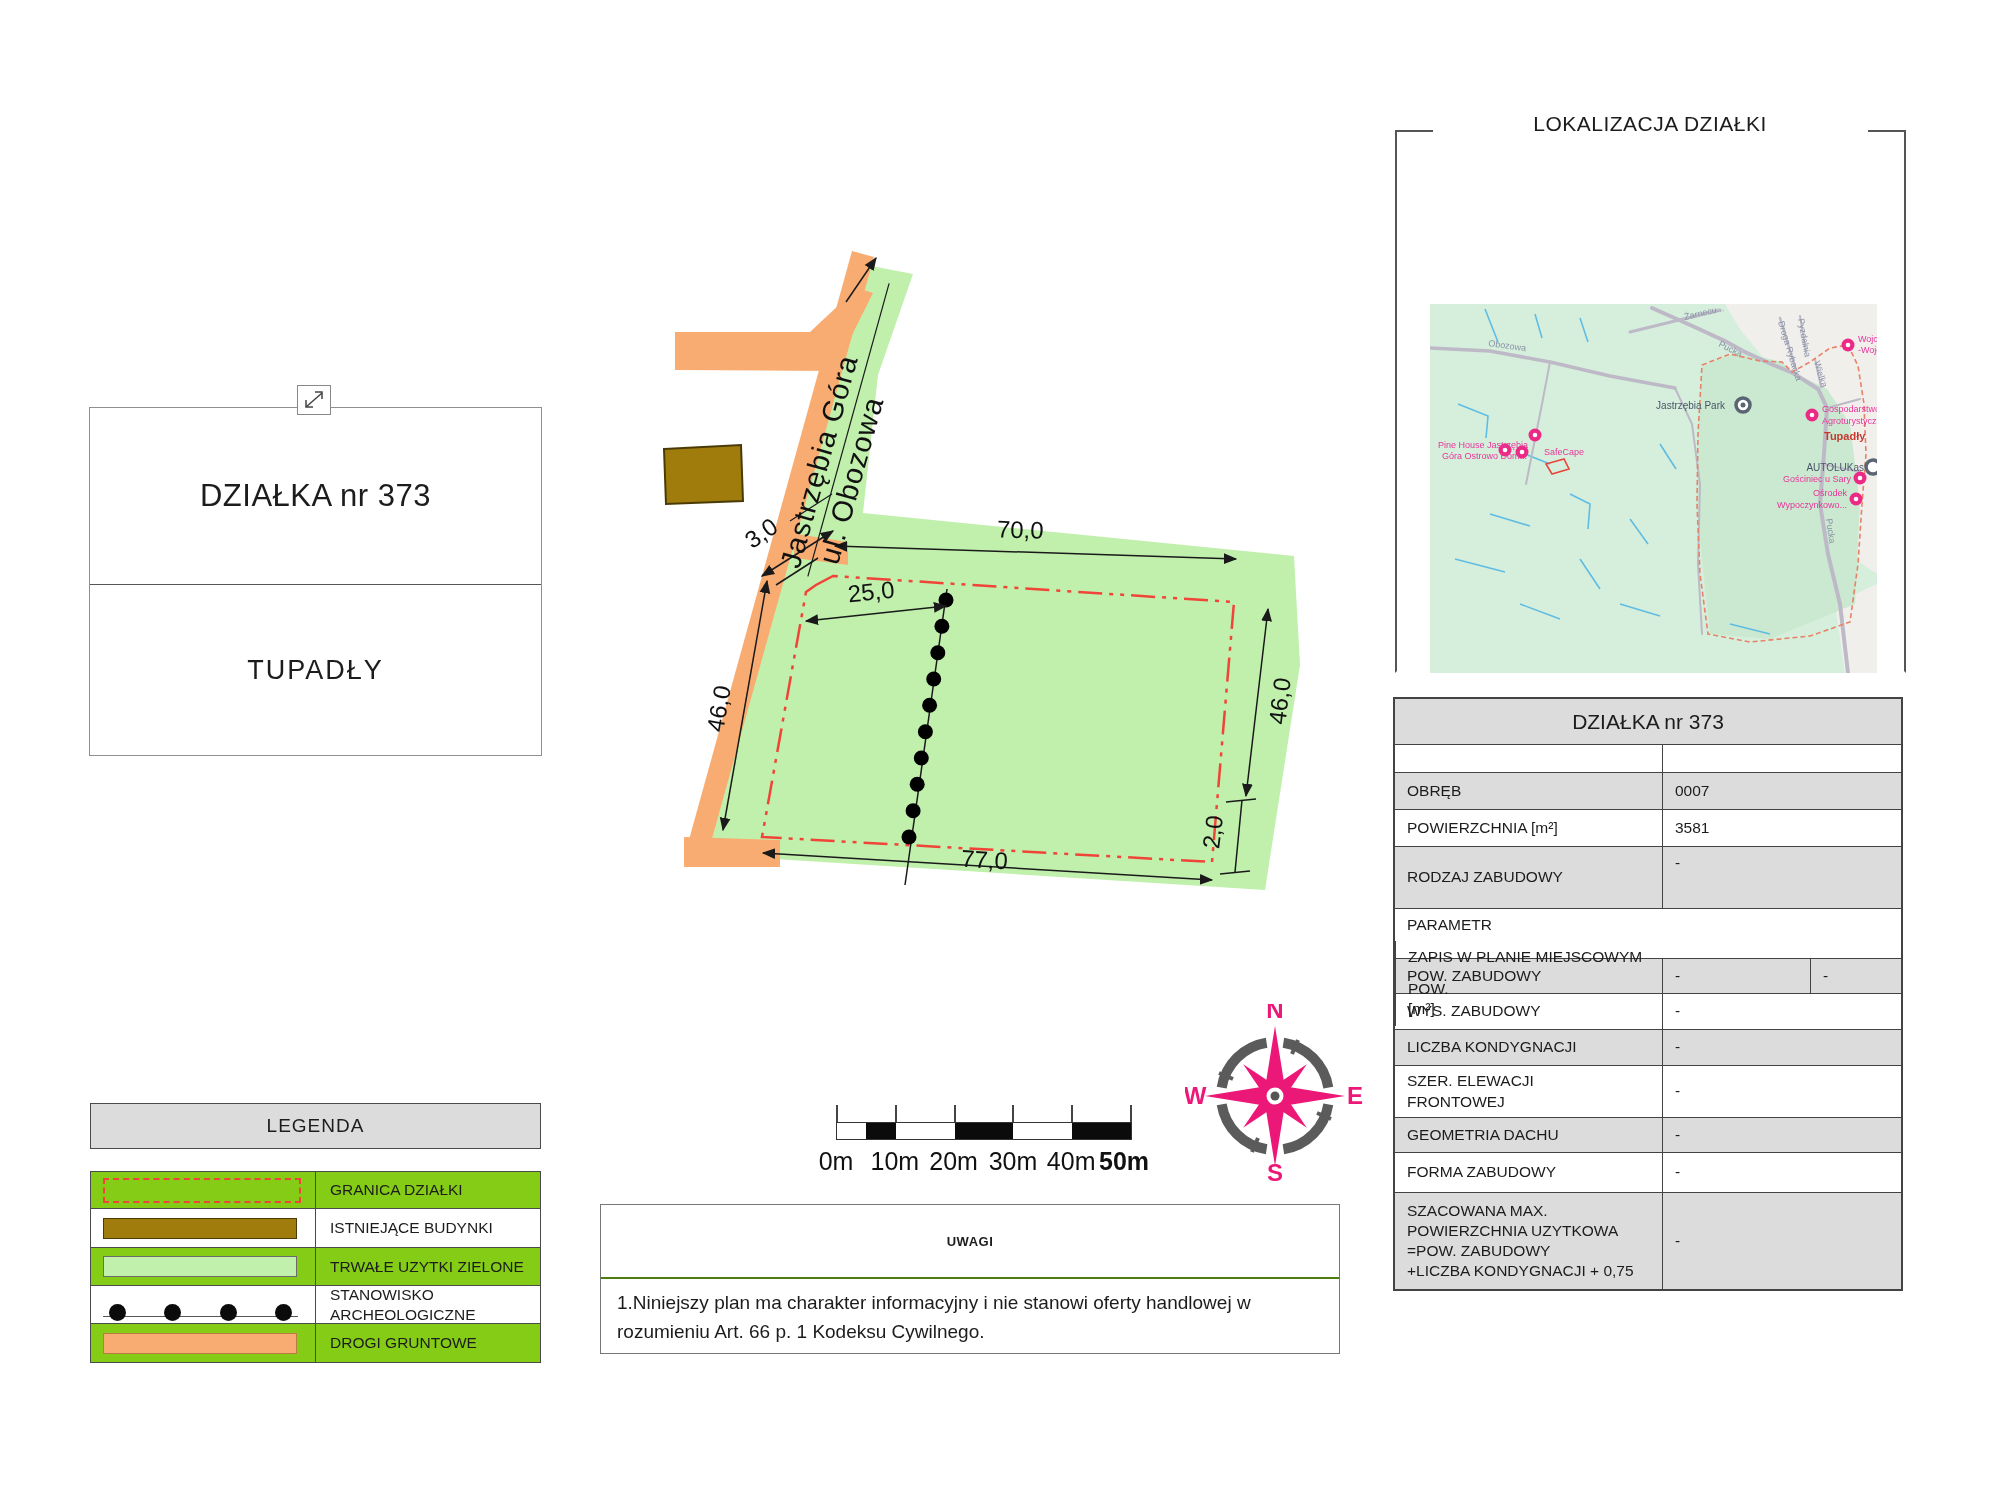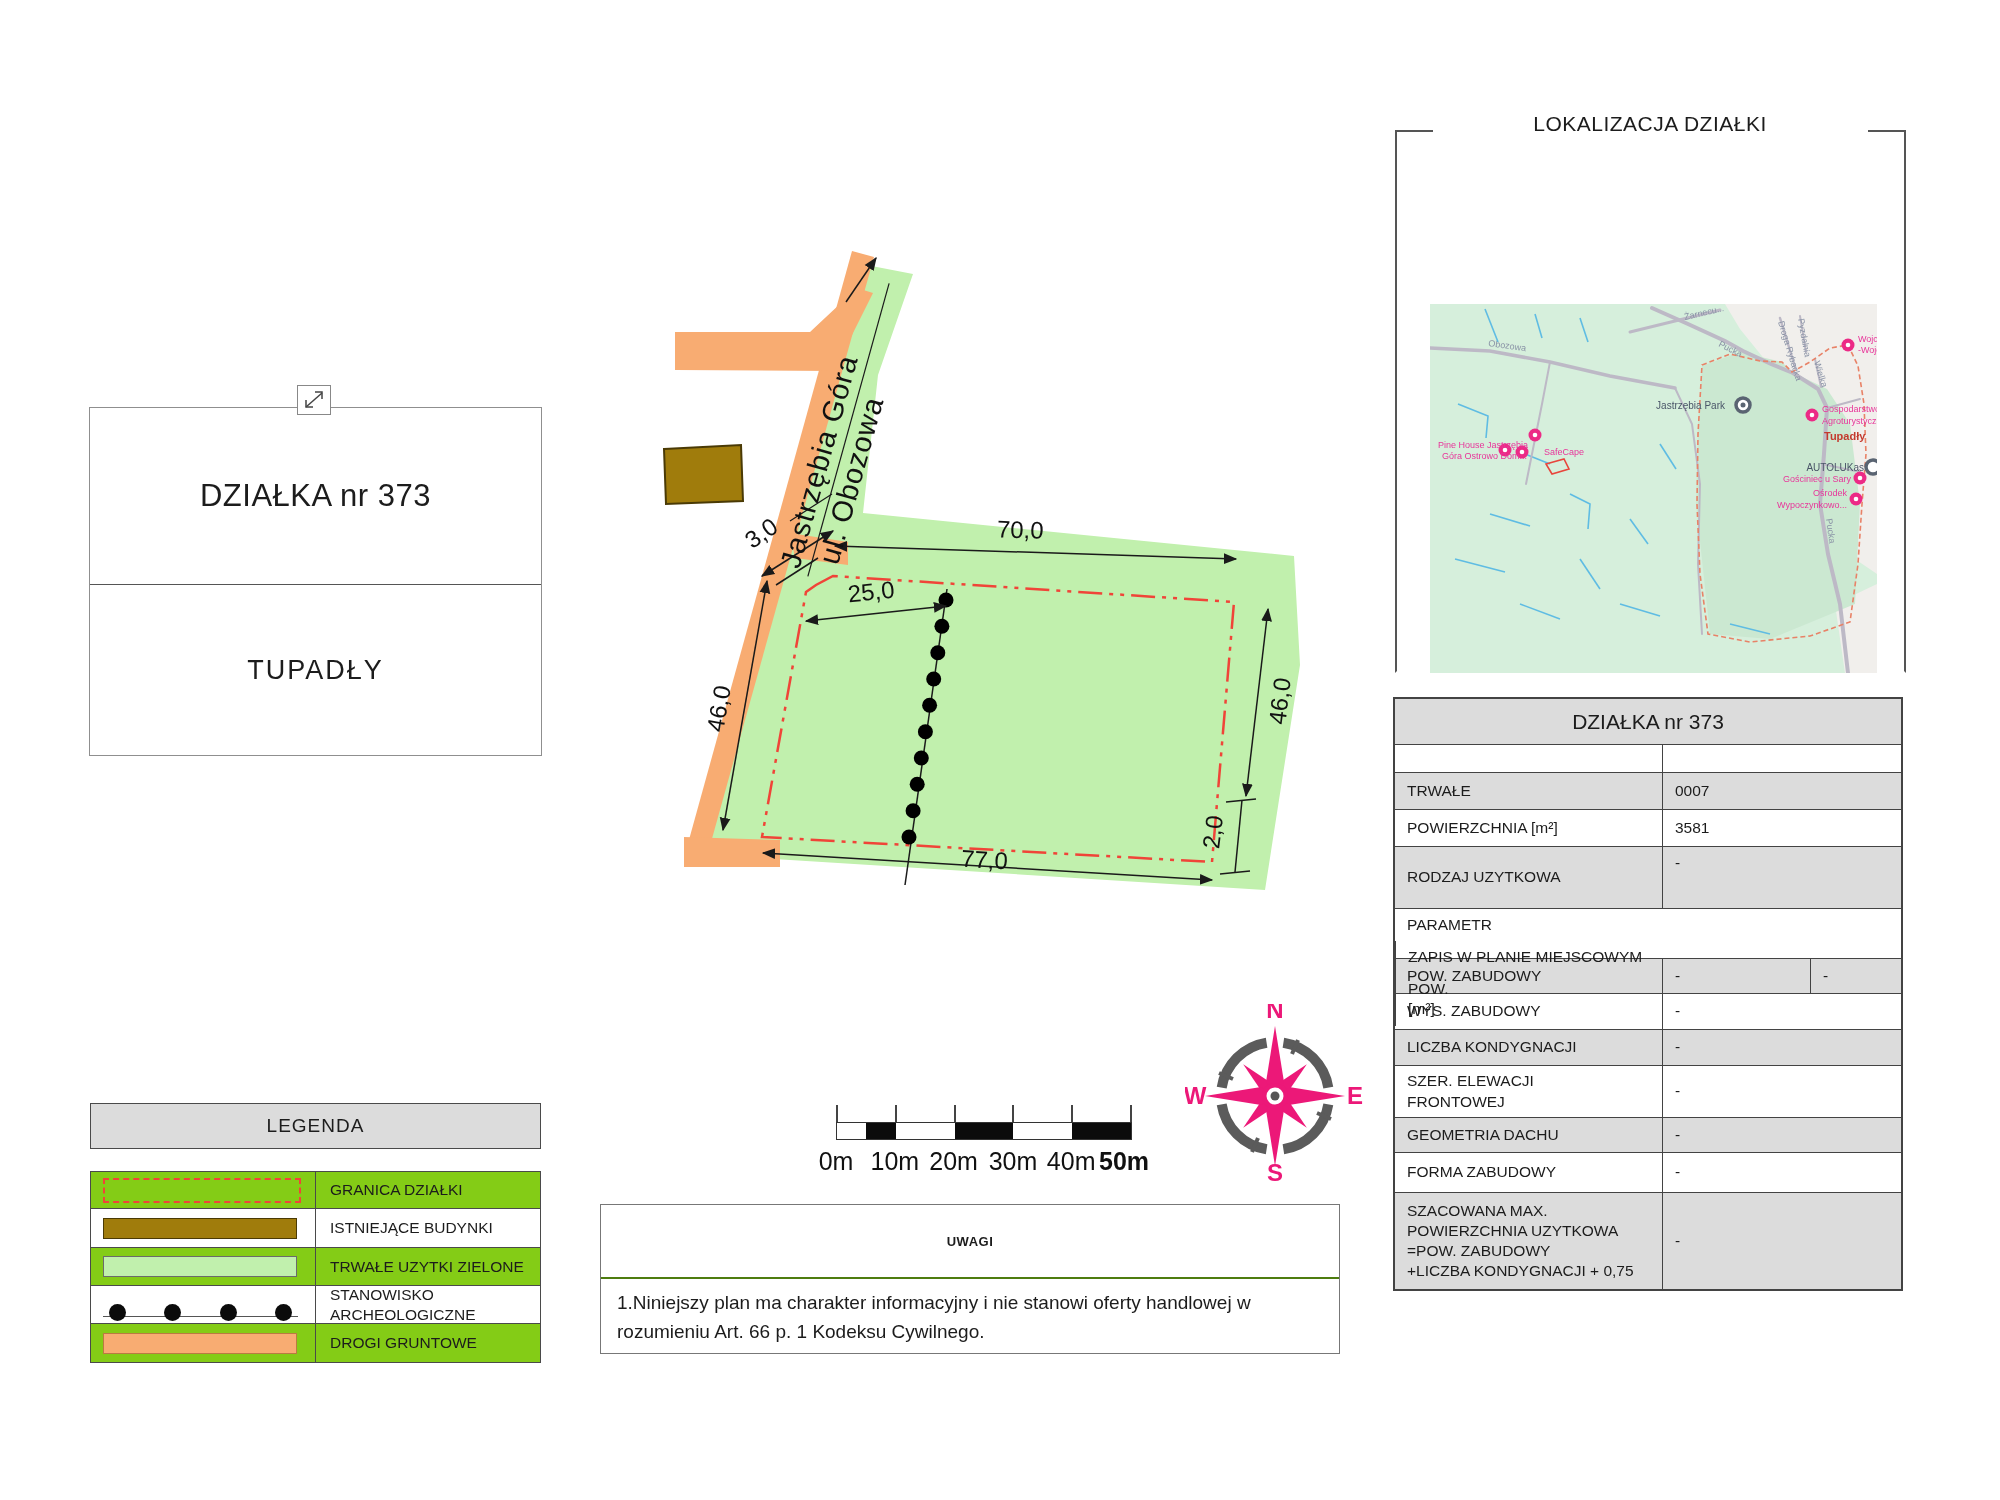--- a/index.html
+++ b/index.html
@@ -350,29 +350,29 @@
     <text class="m-pink" x="417" y="204" text-anchor="end">Wypoczynkowo...</text>
   </svg>
 
   <div class="abs dtable">
     <div class="drow gray dhead">DZIAŁKA nr 373</div>
     <div class="drow" style="height:28px;">
       <div class="dc dc-label"></div>
       <div class="dc dc-val"></div>
     </div>
     <div class="drow gray" style="height:37px;">
-      <div class="dc dc-label">TRWAŁE</div>
+      <div class="dc dc-label">OBRĘB</div>
       <div class="dc dc-val">0007</div>
     </div>
     <div class="drow" style="height:37px;">
       <div class="dc dc-label">POWIERZCHNIA [m²]</div>
       <div class="dc dc-val">3581</div>
     </div>
     <div class="drow gray" style="height:62px;">
-      <div class="dc dc-label">RODZAJ UZYTKOWA</div>
+      <div class="dc dc-label">RODZAJ ZABUDOWY</div>
       <div class="dc dc-val top">-</div>
     </div>
     <div class="drow" style="height:50px;flex-direction:column;">
       <div class="dc dc-label">PARAMETR</div>
       <div class="dc dc-val">ZAPIS W PLANIE MIEJSCOWYM</div>
       <div class="dc dc-val2">POW. [m²]</div>
     </div>
     <div class="drow gray" style="height:35px;">
       <div class="dc dc-label">POW. ZABUDOWY</div>
       <div class="dc dc-val">-</div>

